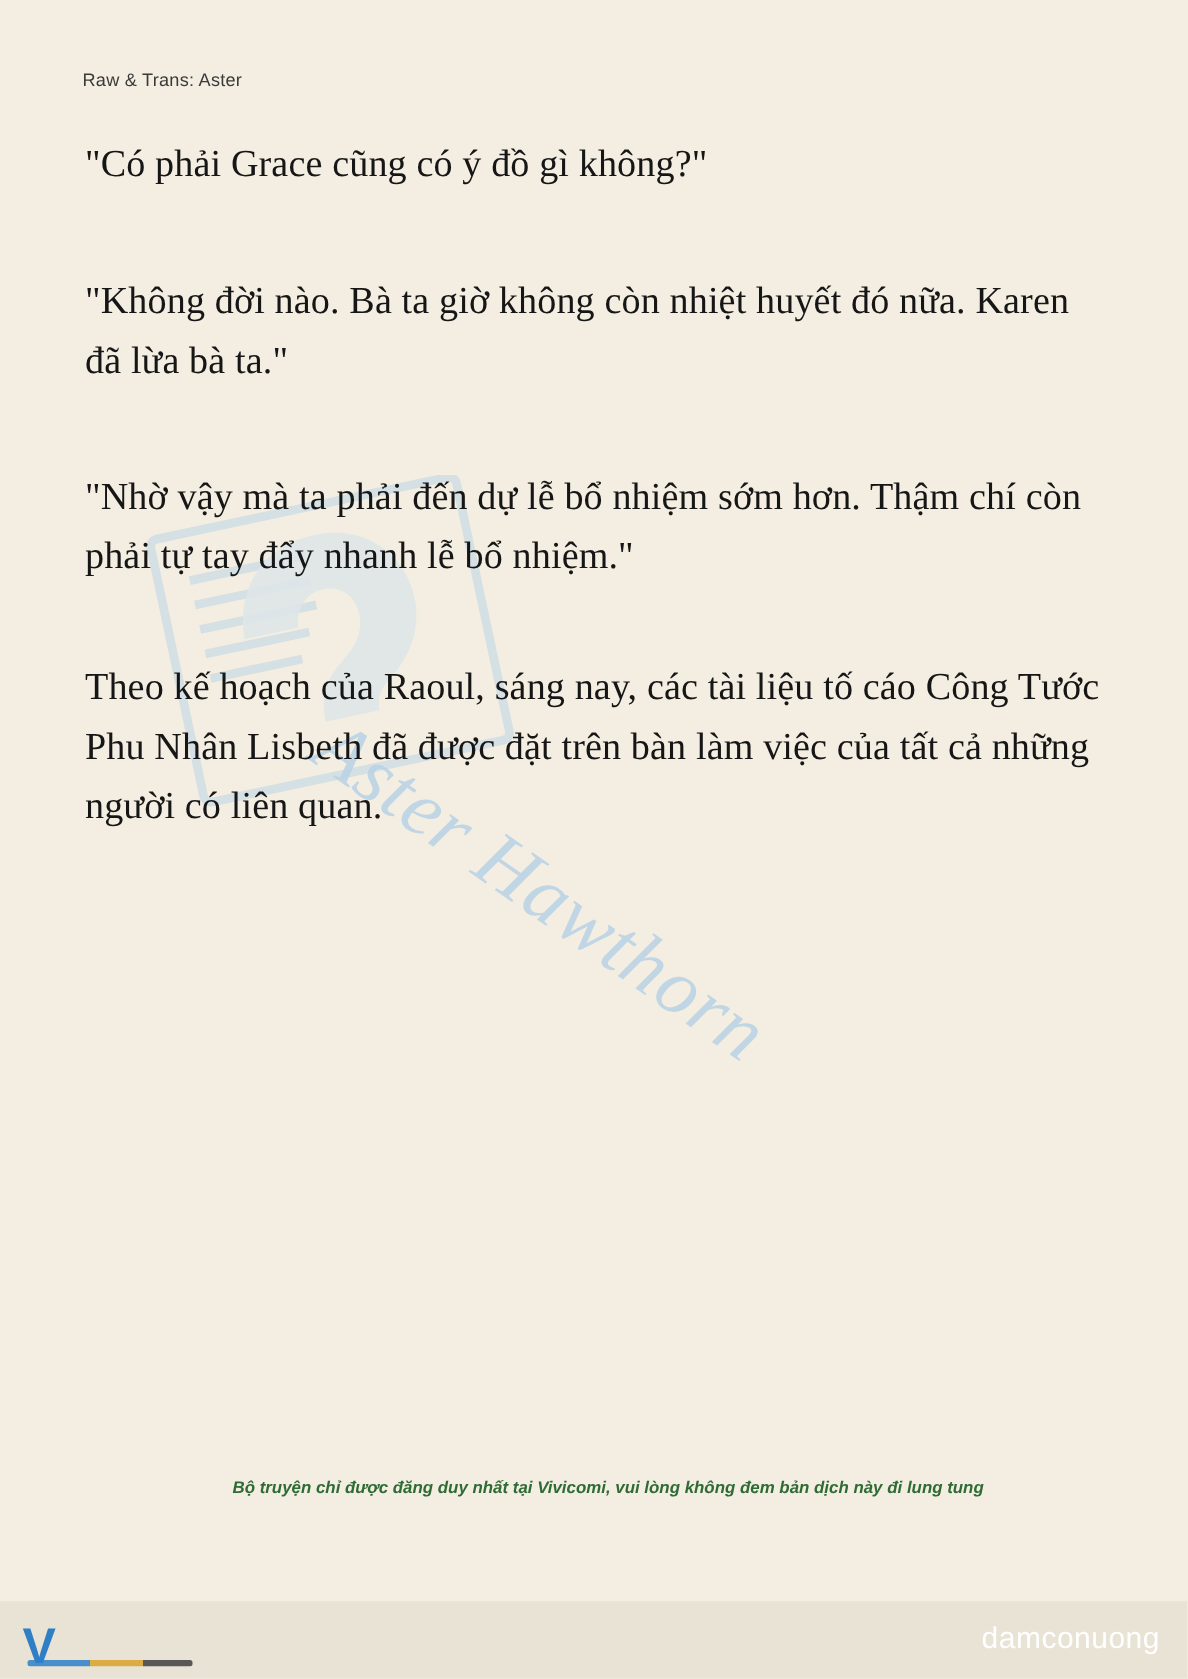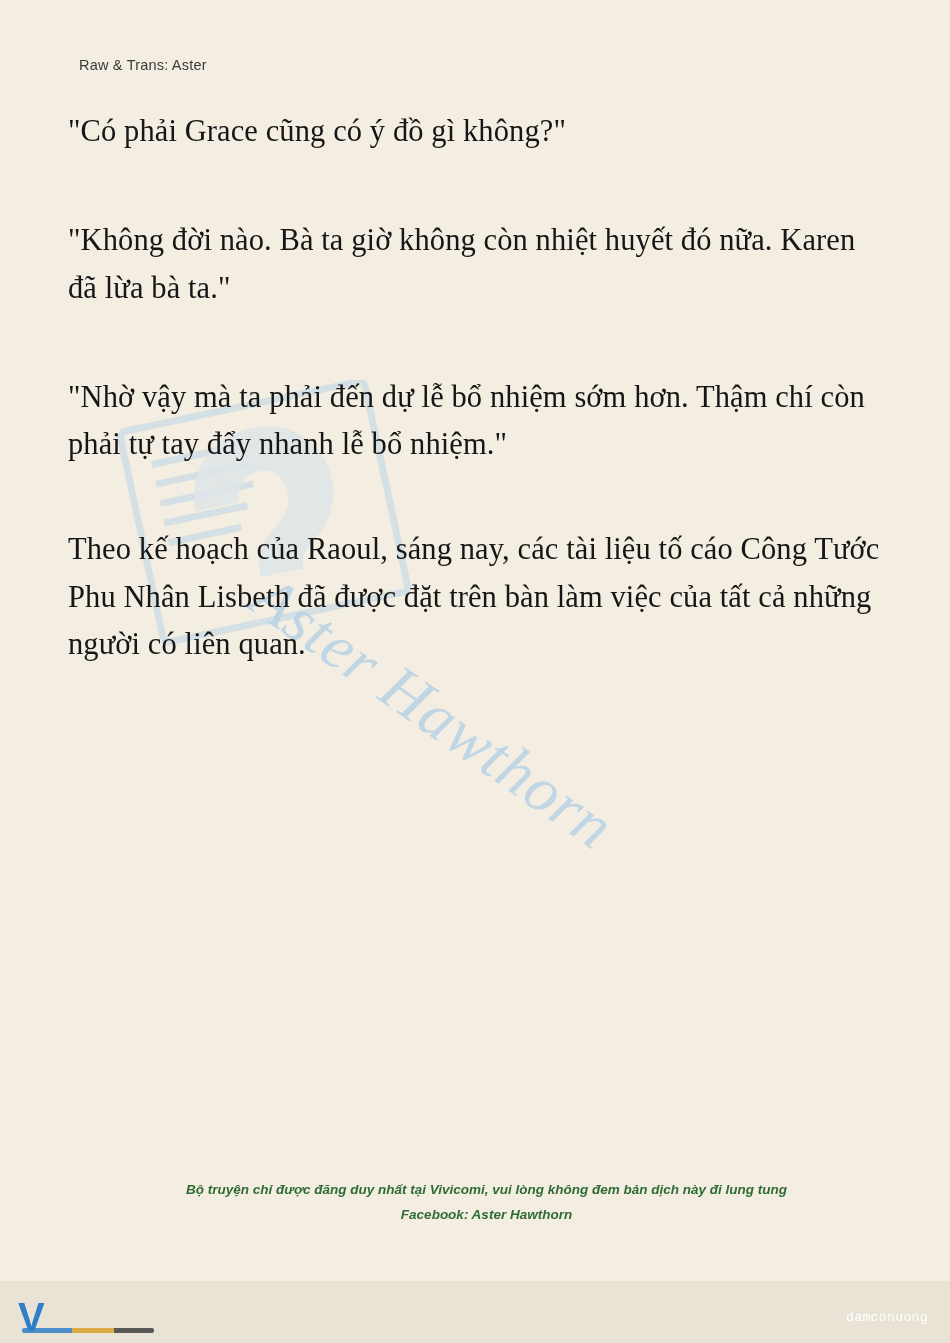--- a/index.html
+++ b/index.html
@@ -58,21 +58,20 @@
 
   
   .credit {
     position: absolute;
     left: 66px;
     top: 57px;
     font-size: 14.5px;
     color: #3a3a3a;
     letter-spacing: .2px;
     z-index: 3;
-    margin-left: 13px;
   }
 
   
   .content {
     position: absolute;
     left: 68px;
     top: 108px;
     width: 820px;
     z-index: 3;
   }
@@ -148,22 +147,22 @@
     width: 132px;
     height: 5px;
     background: linear-gradient(90deg,#2f7fc7 0 38%, #d8a32a 38% 70%, #3f3f3f 70% 100%);
     opacity: .85;
     border-radius: 2px;
   }
   .site-tag {
     position: absolute;
     right: 22px;
     bottom: 18px;
-    font-family: Liberation Mono, monospace;
-    font-size: 13px;
+    font-family: Liberation Sans, sans-serif;
+    font-size: 24px;
     color: #ffffff;
     letter-spacing: .4px;
     z-index: 5;
   }
 </style>
 </head>
 <body>
 
 <div class="page">
 
@@ -184,21 +183,20 @@
 
   <div class="content">
     <p class="para">"Có phải Grace cũng có ý đồ gì không?"</p>
     <p class="para">"Không đời nào. Bà ta giờ không còn nhiệt huyết đó nữa. Karen đã lừa bà ta."</p>
     <p class="para tight">"Nhờ vậy mà ta phải đến dự lễ bổ nhiệm sớm hơn. Thậm chí còn phải tự tay đẩy nhanh lễ bổ nhiệm."</p>
     <p class="para">Theo kế hoạch của Raoul, sáng nay, các tài liệu tố cáo Công Tước Phu Nhân Lisbeth đã được đặt trên bàn làm việc của tất cả những người có liên quan.</p>
   </div>
 
   <div class="footnote">
     <div>Bộ truyện chỉ được đăng duy nhất tại Vivicomi, vui lòng không đem bản dịch này đi lung tung</div>
-    <div>Facebook: Aster Hawthorn</div>
   </div>
 
   <div class="bottombar"></div>
 
   <div class="brand">
     <span class="brand-v">V</span>
     <div class="brand-underline"></div>
   </div>
 
   <div class="site-tag">damconuong</div>

